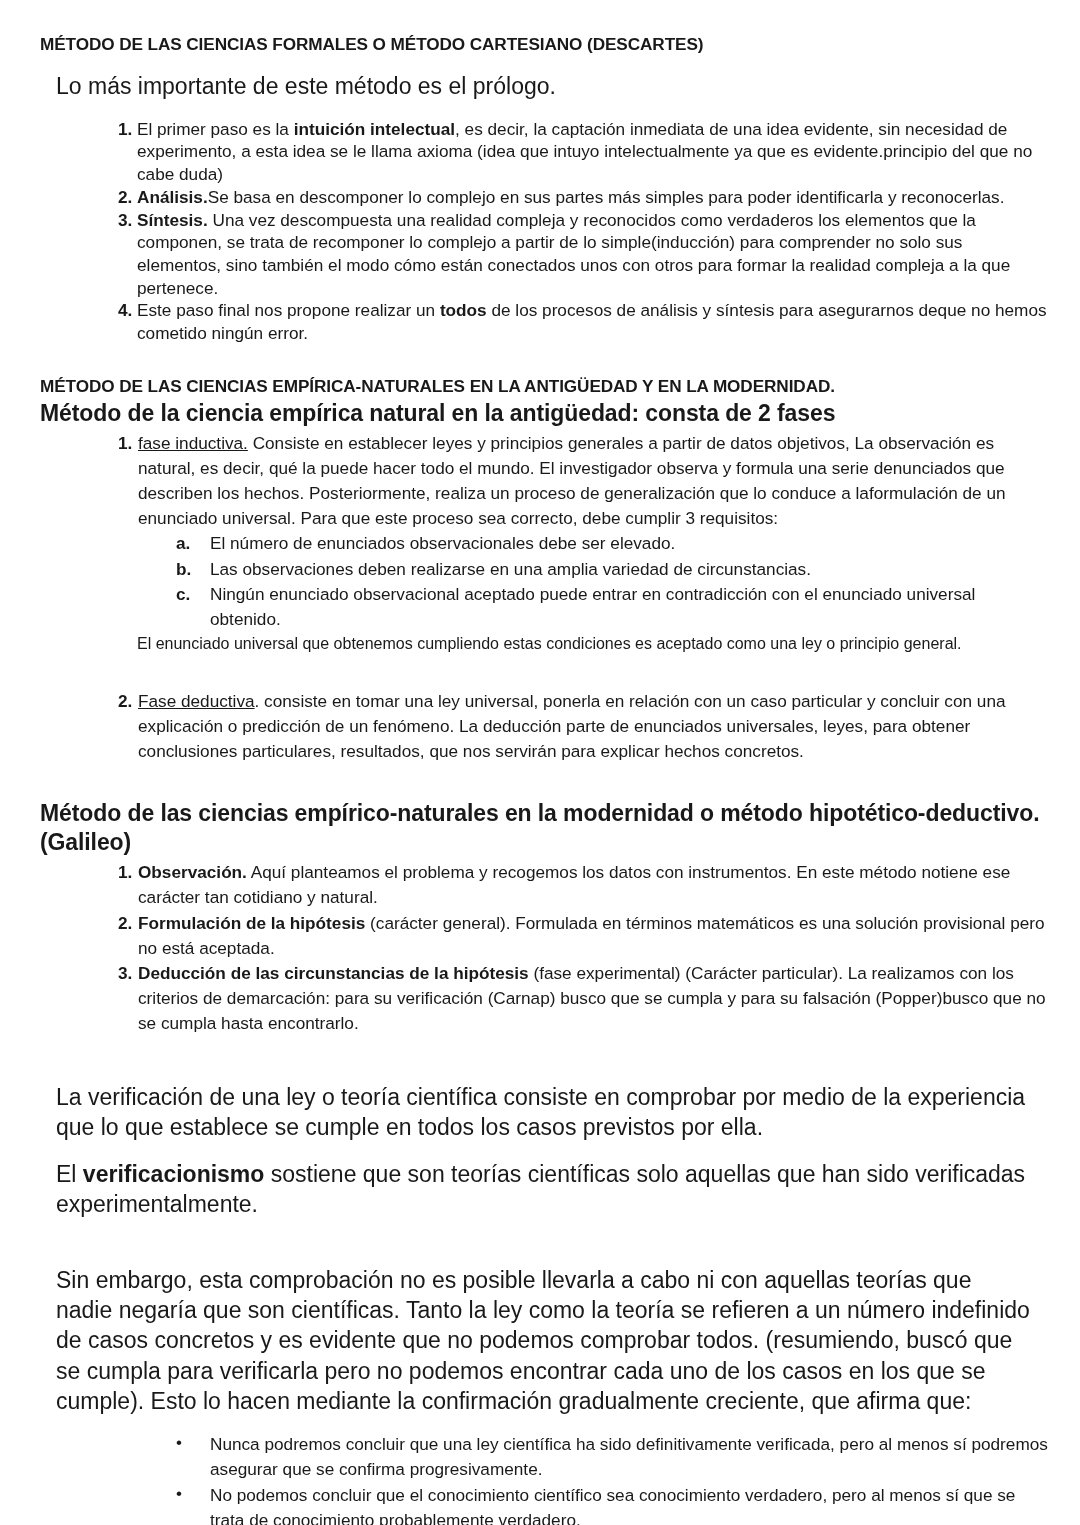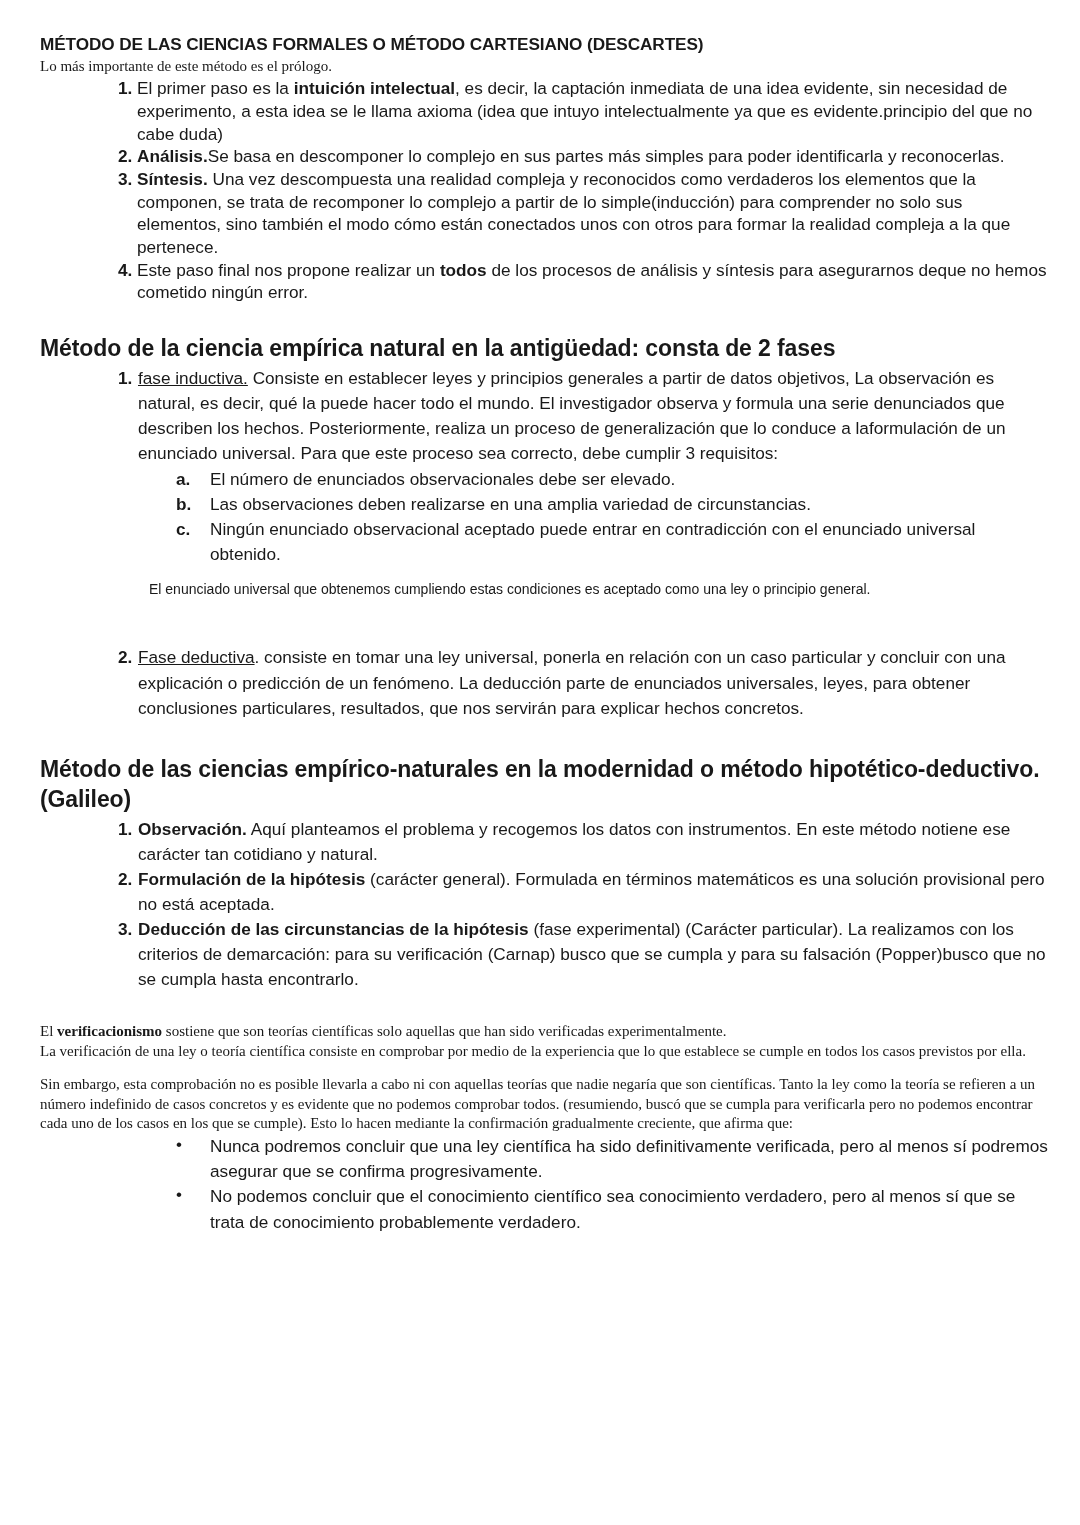--- a/index.html
+++ b/index.html
@@ -33,24 +33,23 @@
     letter-spacing: -0.1px;
   }
   .h-sub {
     font-size: 23px;
     font-weight: bold;
     line-height: 1.30;
     margin: 0 0 2px 0;
     letter-spacing: -0.1px;
   }
   .para {
-    font-size: 15px;
+    font-size: 23px;
     line-height: 1.32;
-    margin: 0;
-    font-family: Liberation Serif, serif;
+    margin: 16px;
   }
 
   b, strong { font-weight: bold; }
   u { text-decoration: underline; }
 
   .gap-sm  { height: 13px; }
   .gap-lg  { height: 30px; }
   .gap-xl  { height: 34px; }
 
   
@@ -97,24 +96,24 @@
   }
   ol.alpha > li > .marker {
     position: absolute;
     left: 136px;
     top: 0;
     font-weight: bold;
   }
 
   
   .alpha-trailing {
-    font-size: 14px;
+    font-size: 16px;
     line-height: 1.46;
     padding-left: 97px;
-    margin: 12px;
+    margin: 0;
   }
 
   
   ul.bullets {
     list-style: none;
     margin: 0;
     padding: 0;
   }
   ul.bullets > li {
     position: relative;
@@ -148,20 +147,21 @@
     <li>
       <span class="marker">3.</span><span></span><b>Síntesis.</b><span> Una vez descompuesta una realidad compleja y reconocidos como verdaderos los elementos que la componen, se trata de recomponer lo complejo a partir de lo simple(inducción) para comprender no solo sus elementos, sino también el modo cómo están conectados unos con otros para formar la realidad compleja a la que pertenece.</span>
     </li>
     <li>
       <span class="marker">4.</span><span>Este paso final nos propone realizar un </span><b>todos</b><span> de los procesos de análisis y síntesis para asegurarnos deque no hemos cometido ningún error.</span>
     </li>
   </ol>
 
   <div class="gap-lg"></div>
 
+  <h1 class="h-section">MÉTODO DE LAS CIENCIAS EMPÍRICA-NATURALES EN LA ANTIGÜEDAD Y EN LA MODERNIDAD.</h1>
   <h2 class="h-sub">Método de la ciencia empírica natural en la antigüedad: consta de 2 fases</h2>
 
   <ol class="num-loose">
     <li>
       <span class="marker">1.</span><u>fase inductiva.</u><span> Consiste en establecer leyes y principios generales a partir de datos objetivos, La observación es natural, es decir, qué la puede hacer todo el mundo. El investigador observa y formula una serie denunciados que describen los hechos. Posteriormente, realiza un proceso de generalización que lo conduce a laformulación de un enunciado universal. Para que este proceso sea correcto, debe cumplir 3 requisitos:</span>
     </li>
   </ol>
 
   <ol class="alpha">
     <li>
@@ -197,24 +197,24 @@
       <span class="marker">2.</span><b>Formulación de la hipótesis</b><span> (carácter general). Formulada en términos matemáticos es una solución provisional pero no está aceptada.</span>
     </li>
     <li>
       <span class="marker">3.</span><b>Deducción de las circunstancias de la hipótesis</b><span> (fase experimental) (Carácter particular). La realizamos con los criterios de demarcación: para su verificación (Carnap) busco que se cumpla y para su falsación (Popper)busco que no se cumpla hasta encontrarlo.</span>
     </li>
   </ol>
 
   <div class="gap-lg"></div>
 
 
+  <p class="para">La verificación de una ley o teoría científica consiste en comprobar por medio de la experiencia que lo que establece se cumple en todos los casos previstos por ella.</p>
+
   <p class="para"><span>El </span><b>verificacionismo</b><span> sostiene que son teorías científicas solo aquellas que han sido verificadas experimentalmente.</span></p>
 
-  <p class="para">La verificación de una ley o teoría científica consiste en comprobar por medio de la experiencia que lo que establece se cumple en todos los casos previstos por ella.</p>
-
   <div class="gap-sm"></div>
 
   <p class="para">Sin embargo, esta comprobación no es posible llevarla a cabo ni con aquellas teorías que nadie negaría que son científicas. Tanto la ley como la teoría se refieren a un número indefinido de casos concretos y es evidente que no podemos comprobar todos. (resumiendo, buscó que se cumpla para verificarla pero no podemos encontrar cada uno de los casos en los que se cumple). Esto lo hacen mediante la confirmación gradualmente creciente, que afirma que:</p>
 
   <ul class="bullets">
     <li>
       <span class="marker">•</span><span>Nunca podremos concluir que una ley científica ha sido definitivamente verificada, pero al menos sí podremos asegurar que se confirma progresivamente.</span>
     </li>
     <li>
       <span class="marker">•</span><span>No podemos concluir que el conocimiento científico sea conocimiento verdadero, pero al menos sí que se trata de conocimiento probablemente verdadero.</span>

